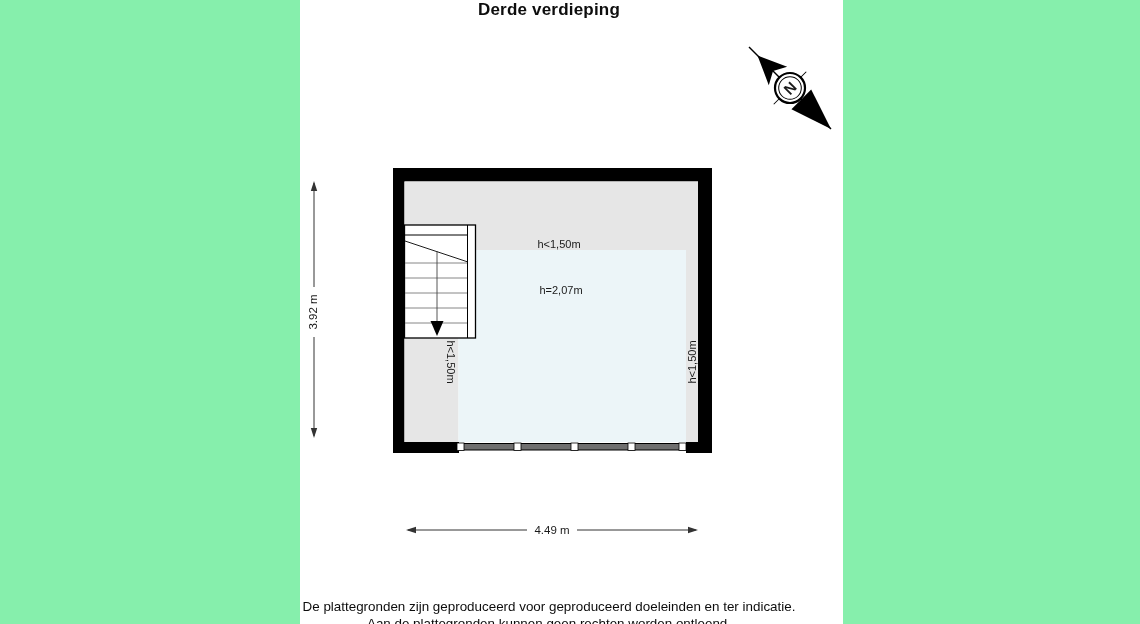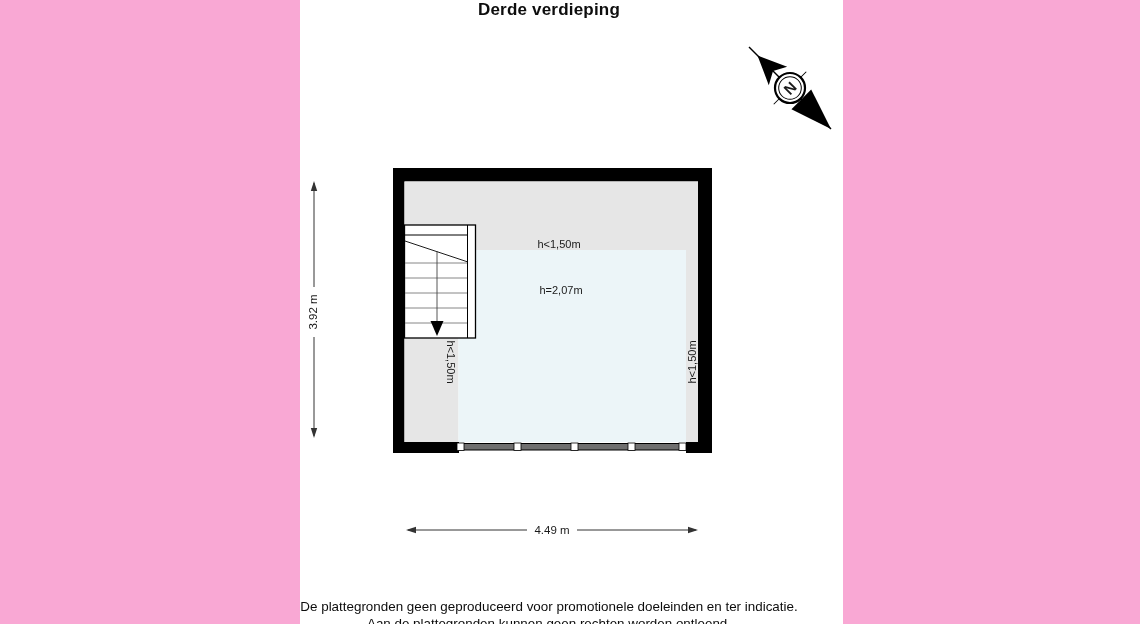--- a/index.html
+++ b/index.html
@@ -4,21 +4,21 @@
 <style>
   html, body { margin: 0; padding: 0; }
   body {
     font-family: "Liberation Sans", sans-serif;
     background: #000;
   }
   #stage {
     position: relative;
     width: 1140px;
     height: 624px;
-    background: #f9a8d4;
+    background: #86efac;
     overflow: hidden;
   }
   #paper {
     position: absolute;
     left: 300px; top: 0;
     width: 543px; height: 624px;
     background: #fff;
   }
   #plan-title {
     position: absolute;
@@ -132,16 +132,16 @@
         <polygon points="60,14 73,43 60,36 47,43" fill="#000000"></polygon>
         <polygon points="46,76 60,118 74,76" fill="#000000"></polygon>
         <circle cx="60" cy="60" r="15" fill="#ffffff" stroke="#000000" stroke-width="2.2"></circle>
         <circle cx="60" cy="60" r="11.3" fill="none" stroke="#000000" stroke-width="1"></circle>
         <text x="60" y="65.5" text-anchor="middle" font-size="15" font-weight="bold">N</text>
       </g>
     </g>
   </svg>
 
   <div id="footer">
-    <div>De plattegronden geen geproduceerd voor promotionele doeleinden en ter indicatie.</div>
+    <div>De plattegronden zijn geproduceerd voor geproduceerd doeleinden en ter indicatie.</div>
     <div>Aan de plattegronden kunnen geen rechten worden ontleend.</div>
   </div>
 </div>
 
 </body></html>

